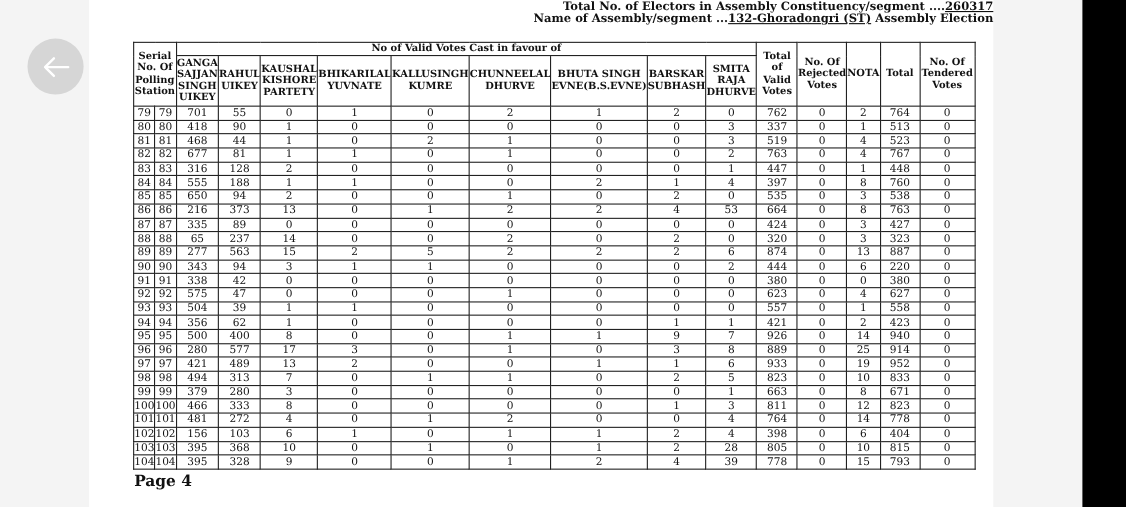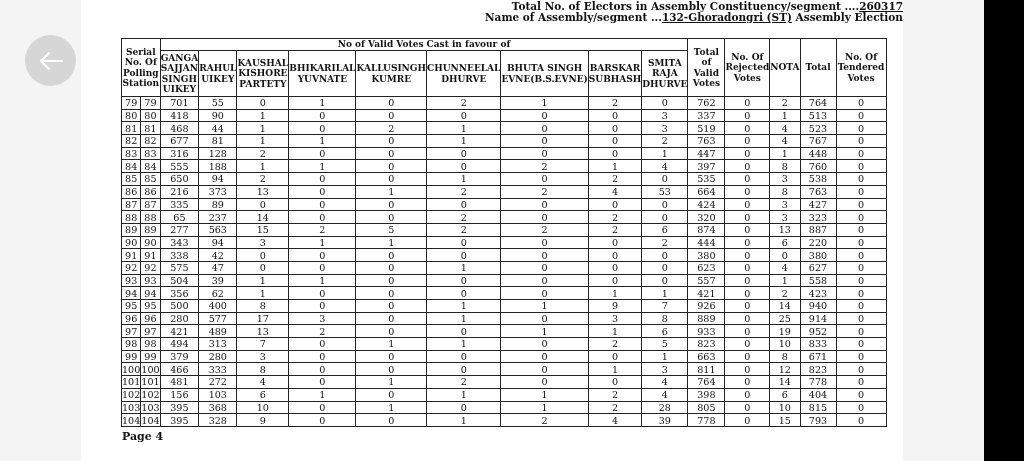--- a/index.html
+++ b/index.html
@@ -26,21 +26,21 @@
     border-collapse: collapse; table-layout: fixed;
     font-size: 9.6px; color: #111;
   }
   td, th {
     border: 1.2px solid #222; padding: 0; text-align: center; vertical-align: middle;
     overflow: hidden; white-space: nowrap;
   }
   th { font-weight: bold; font-size: 9px; line-height: 10.2px; white-space: normal; }
   tbody td { height: 11.7px; line-height: 11px; }
   .page-label {
-    position: absolute; left: 41px; top: 430px; font-weight: bold; font-size: 11px; color: #111;
+    position: absolute; left: 41px; top: 430px; font-weight: bold; font-size: 14px; color: #111;
   }
 </style>
 </head>
 <body>
 
 <div class="back-btn">
   <svg width="26" height="20" viewBox="0 0 26 20">
     <path d="M24 10 H3 M11 2 L3 10 L11 18" stroke="#ffffff" stroke-width="2.2" fill="none" stroke-linecap="round" stroke-linejoin="round"></path>
   </svg>
 </div>

